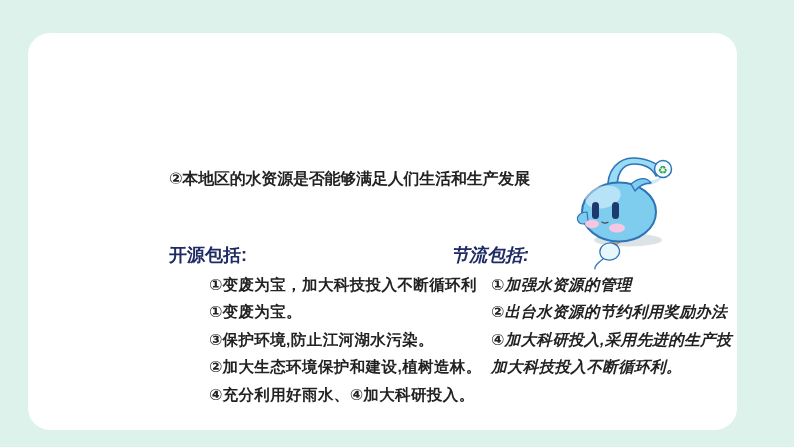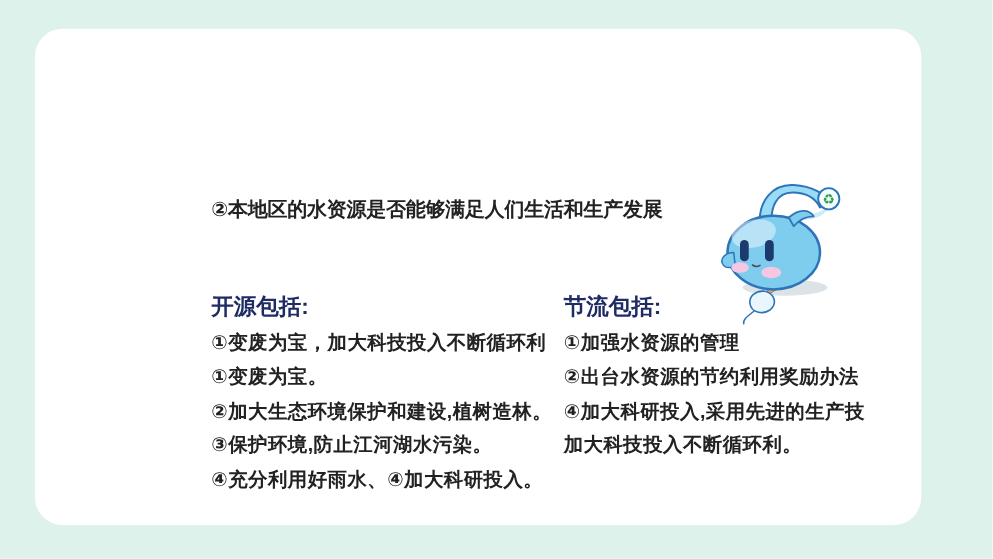--- a/index.html
+++ b/index.html
@@ -6,40 +6,40 @@
   body{
     width:794px;height:447px;overflow:hidden;
     font-family:"Liberation Sans","DejaVu Sans",sans-serif;
     background:#ffffff;
   }
   .slide{
     position:relative;width:794px;height:447px;
     background:var(--background,#def2ec);
   }
   .card{
-    position:absolute;left:28px;top:23px;width:709px;height:397px;
+    position:absolute;left:28px;top:33px;width:709px;height:397px;
     background:var(--card,#ffffff);
     border-radius:22px;
   }
   .question{
     position:absolute;left:141px;top:133px;width:420px;
     font-size:16px;font-weight:bold;line-height:25px;
     color:var(--body-text,#262626);letter-spacing:-0.2px;
     white-space:nowrap;
   }
   .column{
     position:absolute;top:210px;
   }
   .column-left{left:141px;}
-  .column-right{left:423px;}
+  .column-right{left:423px;font-style:italic;}
   .col-header{
     font-size:18px;font-weight:bold;line-height:24px;
     color:var(--heading,#1f2c64);white-space:nowrap;
   }
-  .col-lines{margin-top:4px;}
+  .col-lines{margin-top:4px;margin-left:40px;}
   .col-lines .line{
     font-size:15.5px;font-weight:bold;line-height:27.4px;
     letter-spacing:0.4px;color:var(--body-text,#1f1f1f);
     white-space:nowrap;
   }
   .mascot{
     position:absolute;left:533px;top:106px;width:140px;height:140px;
   }
 </style>
 </head>
@@ -50,22 +50,22 @@
 
     <div class="question">
       <div class="line">②本地区的水资源是否能够满足人们生活和生产发展</div>
     </div>
 
     <div class="column column-left">
       <div class="col-header">开源包括:</div>
       <div class="col-lines">
         <div class="line">①变废为宝，加大科技投入不断循环利</div>
         <div class="line">①变废为宝。</div>
+        <div class="line">③保护环境,防止江河湖水污染。</div>
         <div class="line">②加大生态环境保护和建设,植树造林。</div>
-        <div class="line">③保护环境,防止江河湖水污染。</div>
         <div class="line">④充分利用好雨水、④加大科研投入。</div>
       </div>
     </div>
 
     <div class="column column-right">
       <div class="col-header">节流包括:</div>
       <div class="col-lines">
         <div class="line">①加强水资源的管理</div>
         <div class="line">②出台水资源的节约利用奖励办法</div>
         <div class="line">④加大科研投入,采用先进的生产技</div>

